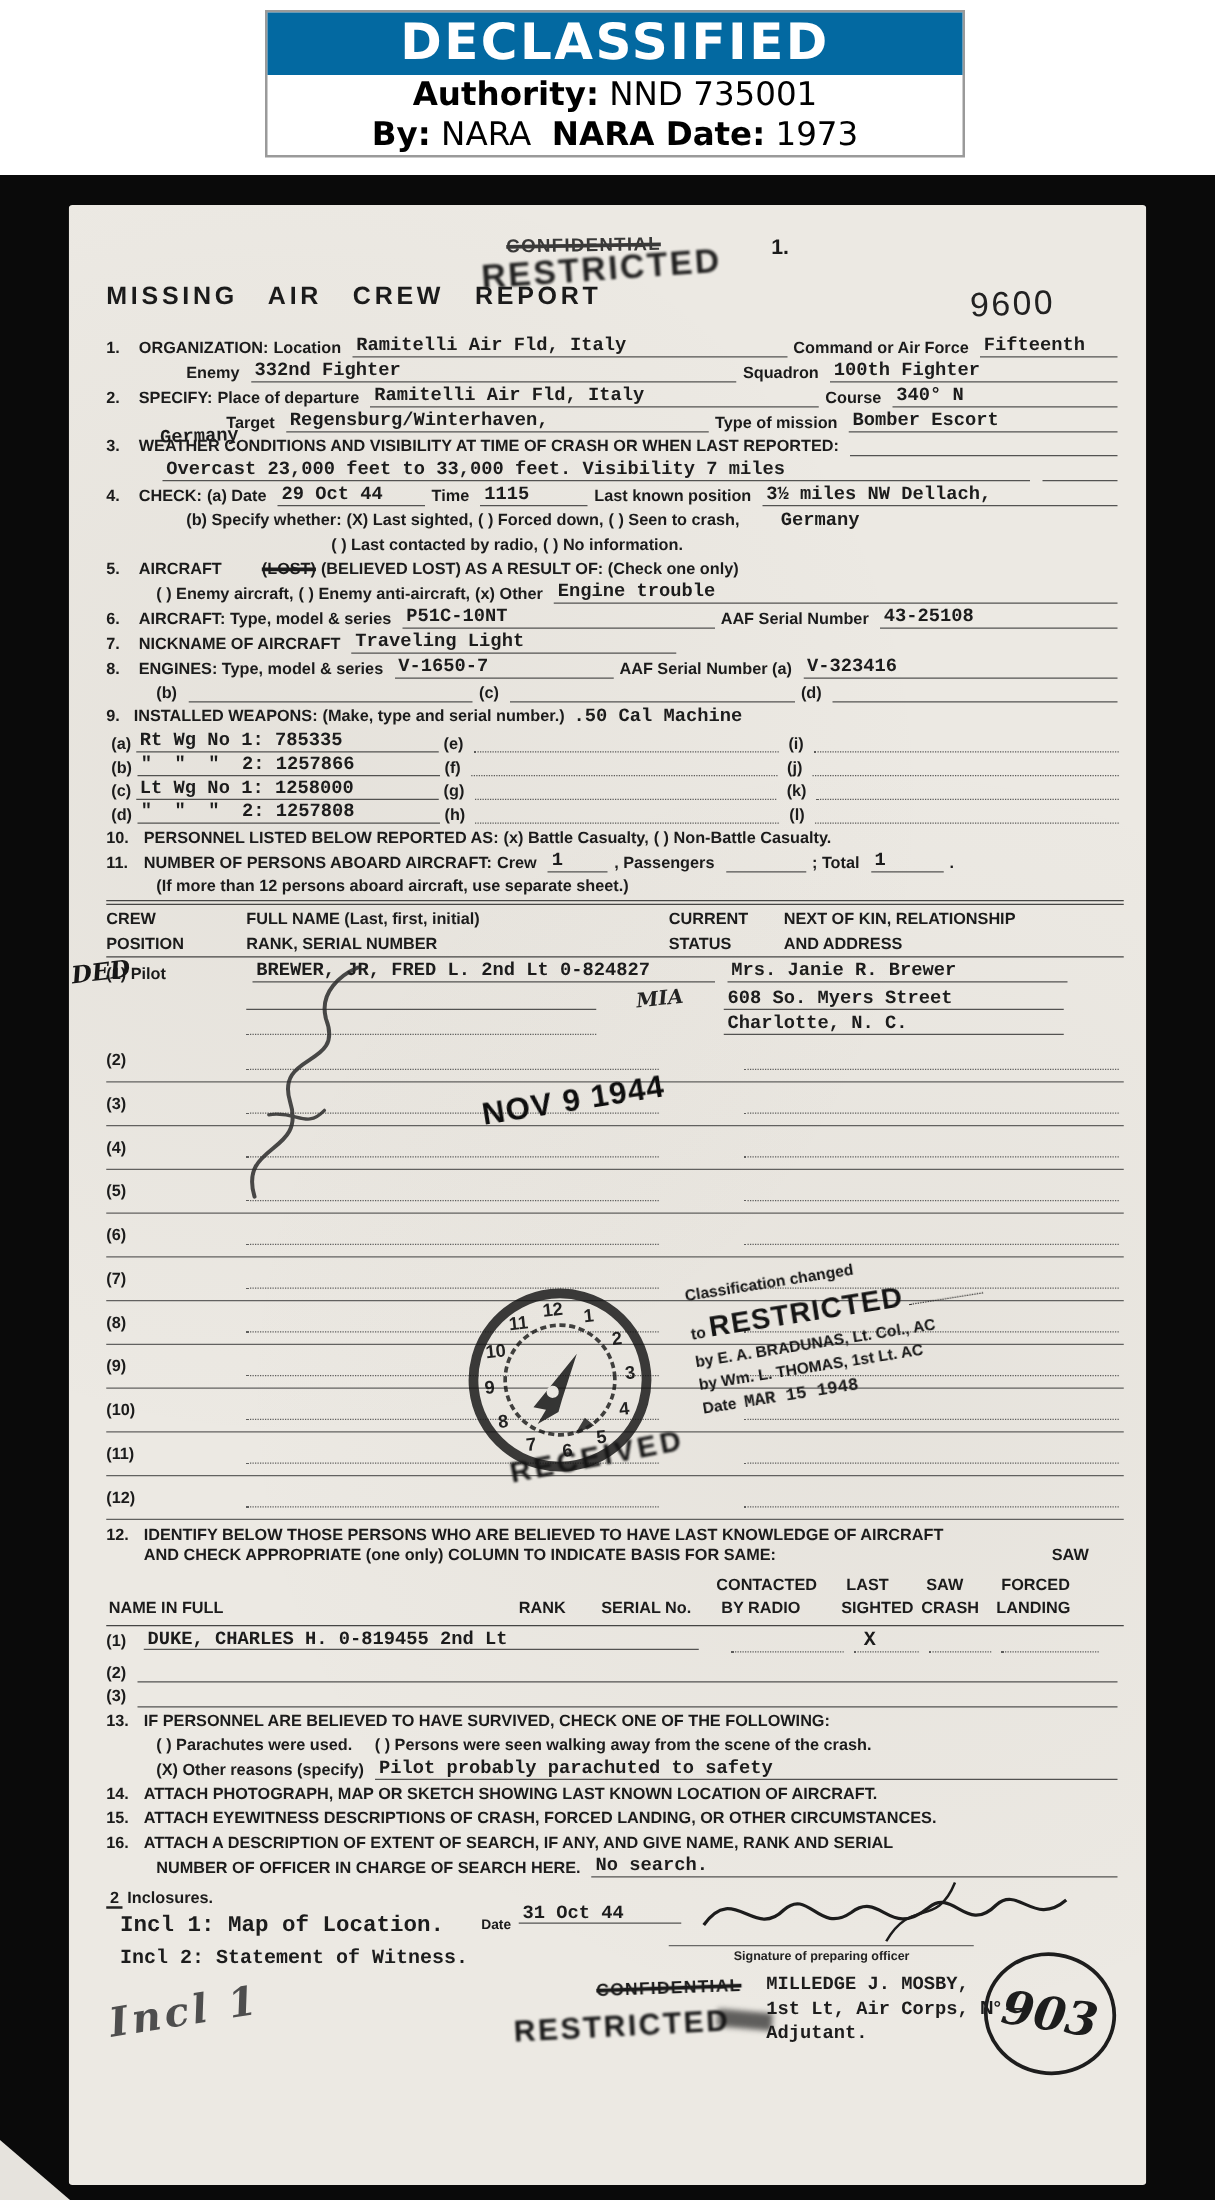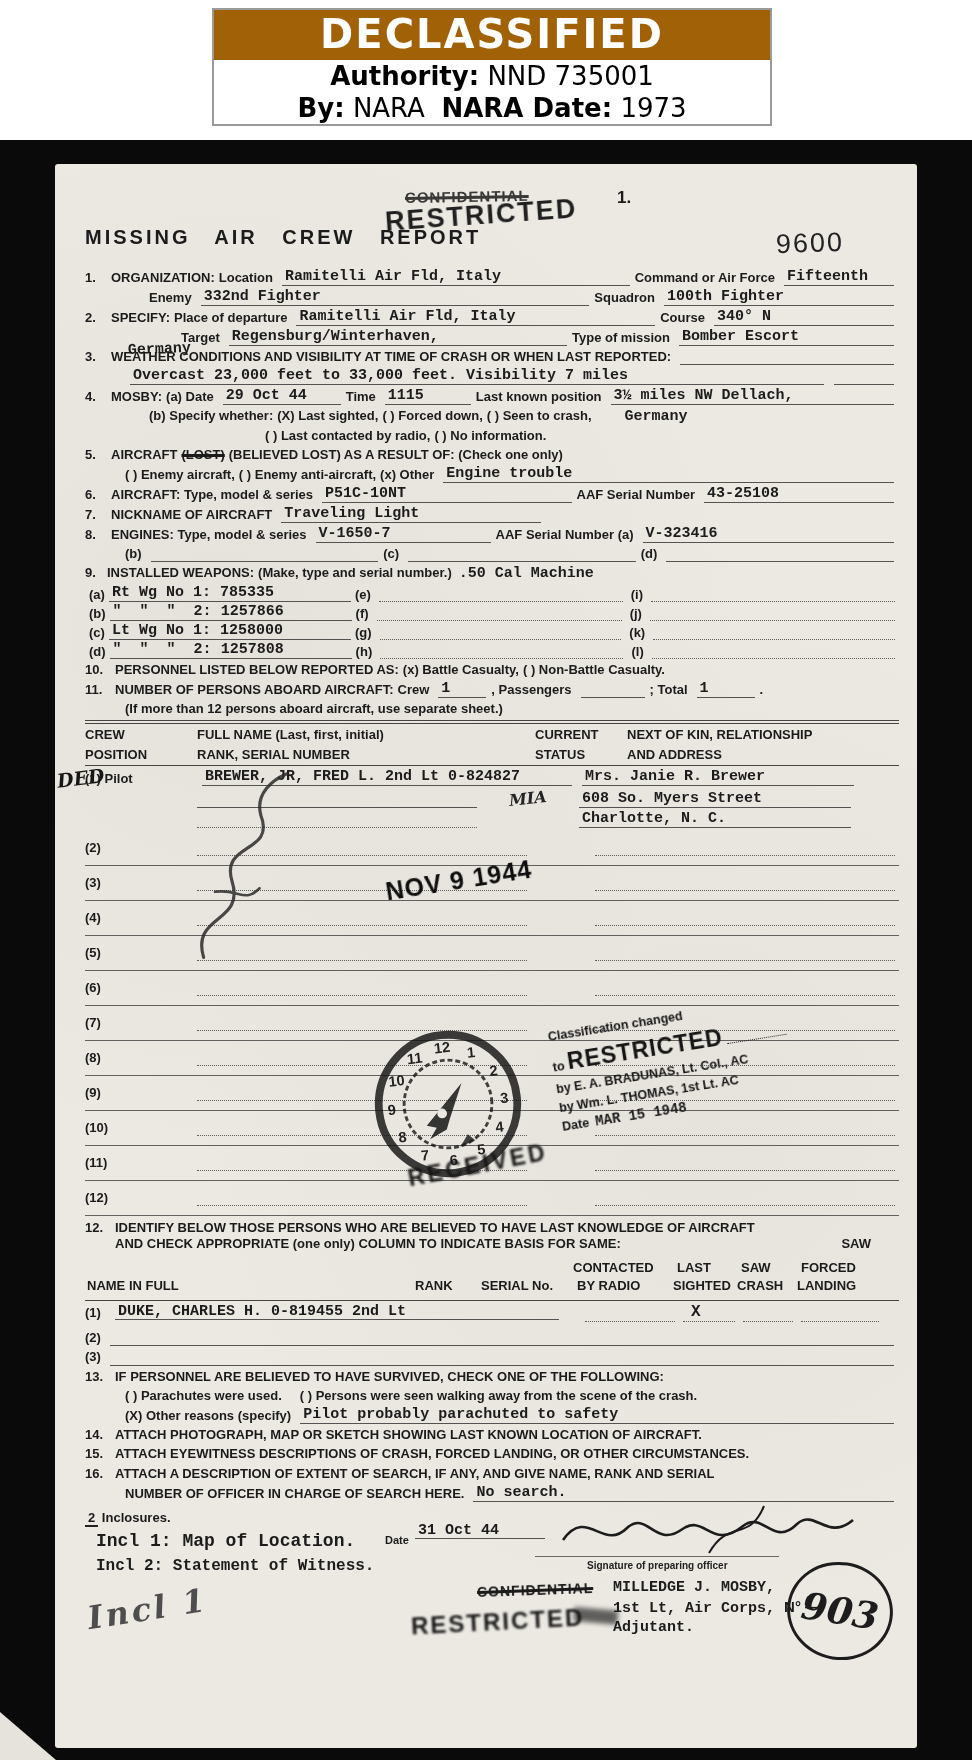--- a/index.html
+++ b/index.html
@@ -1,20 +1,20 @@
 <!DOCTYPE html>
 <html><head>
 <meta charset="utf-8">
 <style>
   html,body{margin:0;padding:0;background:#fff;}
   body{width:972px;height:1760px;position:relative;overflow:hidden;font-family:"Liberation Sans",sans-serif;}
 
   
   .banner{position:absolute;left:212px;top:8px;width:556px;border:2px solid #9a9a9a;background:#fff;}
-  .banner-black{background:#a16207;color:#fff;text-align:center;font-size:40px;font-weight:bold;
+  .banner-black{background:#0369a1;color:#fff;text-align:center;font-size:40px;font-weight:bold;
     letter-spacing:2px;padding:1px 0 3px;font-family:"DejaVu Sans",sans-serif;}
   .banner-line{text-align:center;font-size:26px;padding:1px 0;font-family:"DejaVu Sans",sans-serif;color:#000;}
   .banner-line b{font-weight:bold;}
 
   
   .scan{position:absolute;left:0;top:140px;width:972px;height:1620px;background:#0a0a0a;}
   .scan::after{content:"";position:absolute;left:0;bottom:0;width:56px;height:48px;
     background:#e6e3dd;clip-path:polygon(0 100%,100% 100%,0 0);}
   .paper{position:absolute;left:55px;top:24px;width:862px;height:1584px;background:#ece9e3;
     border-radius:3px;overflow:hidden;color:#1b1b1b;
@@ -26,21 +26,21 @@
   .line{display:flex;align-items:flex-end;font-size:13px;font-weight:bold;line-height:1.25;
     margin:3px 0;white-space:nowrap;}
   .num{flex:none;width:26px;}
   .lb{flex:none;padding-right:4px;}
   .fill{flex:1 1 auto;border-bottom:1.4px solid rgba(45,45,45,.8);margin:0 5px;min-width:8px;
     display:flex;}
   .fillfx{flex:none;border-bottom:1.4px solid rgba(45,45,45,.8);margin:0 5px;
     display:flex;align-items:flex-end;}
   .t{font-family:"Liberation Mono",monospace;font-weight:bold;font-size:15px;color:#1c1c1c;
     white-space:pre;line-height:1;padding:0 3px 1px;}
-  .struck{text-decoration:line-through;text-decoration-thickness:3px;}
+  .struck{text-decoration:line-through;text-decoration-thickness:3px;margin-left:28px;}
   .ind{margin-left:40px;}
   .rule{height:0;border-top:1.6px solid rgba(40,40,40,.85);margin:2px 0;}
 
   
   .dochead{position:relative;height:82px;}
   .conf-top{position:absolute;left:320px;top:4px;font-size:15px;font-weight:bold;letter-spacing:1px;
     text-decoration:line-through;text-decoration-thickness:3px;opacity:.85;transform:rotate(-1deg);}
   .one-mark{position:absolute;left:532px;top:4px;font-size:17px;font-weight:bold;}
   .restr-top{position:absolute;left:300px;top:16px;font-size:27px;font-weight:bold;letter-spacing:2px;
     color:#101010;transform:rotate(-4deg);filter:blur(.7px);opacity:.92;}
@@ -196,21 +196,21 @@
   </div>
   <div class="line" style="margin-left:40px">
     <span class="fill">
             <span class="t">Overcast 23,000 feet to 33,000 feet. Visibility 7 miles</span>
           </span>
     <span class="fillfx" style="width:60px"></span>
   </div>
 
   <div class="line">
     <span class="num">4.</span>
-    <span class="lb">MOSBY:</span>
+    <span class="lb">CHECK:</span>
     <span class="lb">(a) Date</span>
     <span class="fillfx" style="width:118px">
             <span class="t">29 Oct 44</span>
           </span>
     <span class="lb">Time</span>
     <span class="fillfx" style="width:86px">
             <span class="t">1115</span>
           </span>
     <span class="lb">Last known position</span>
     <span class="fill">

